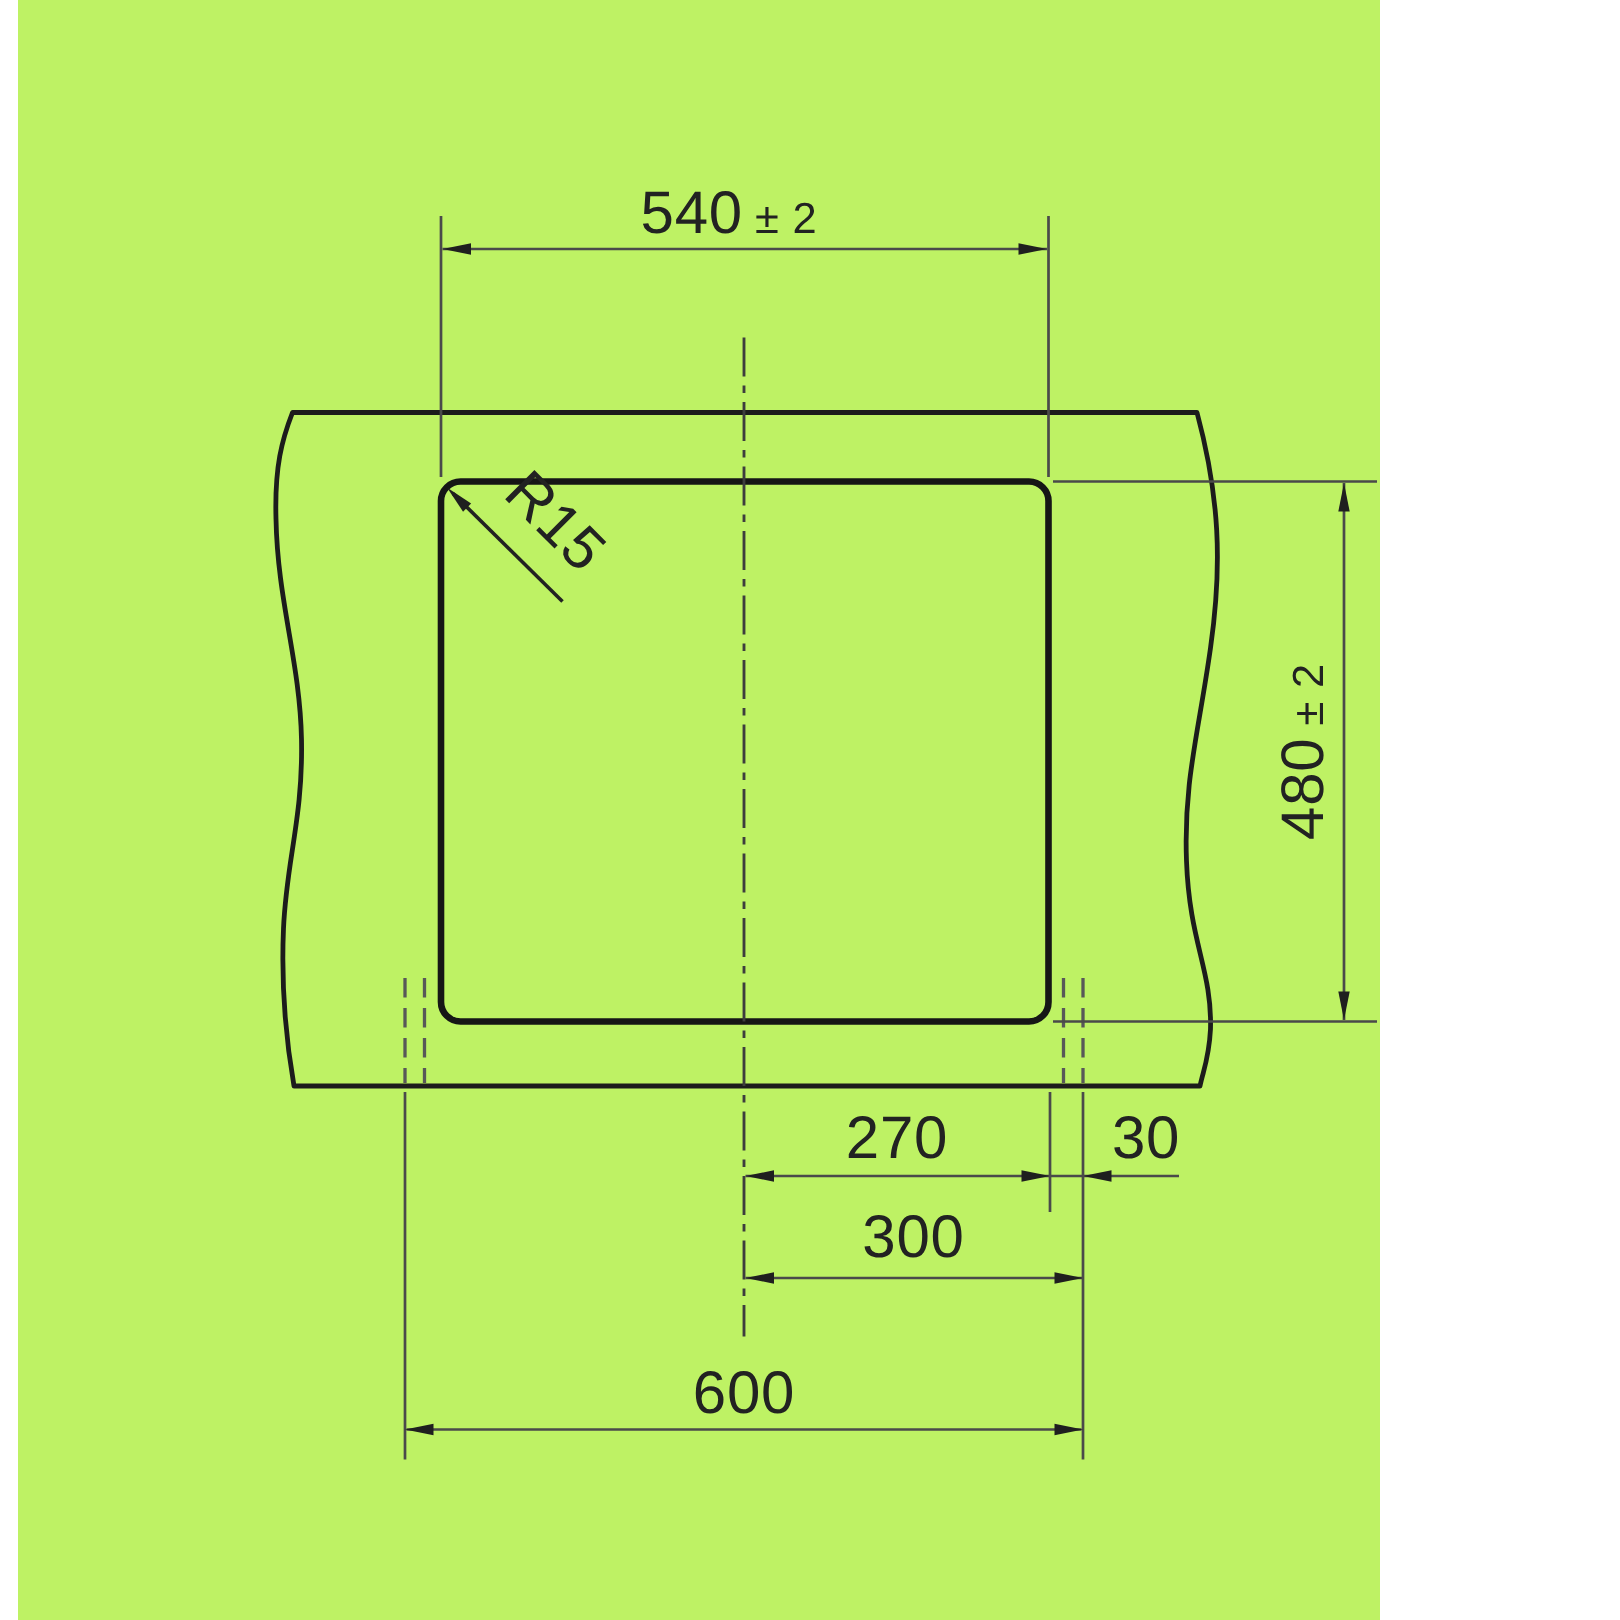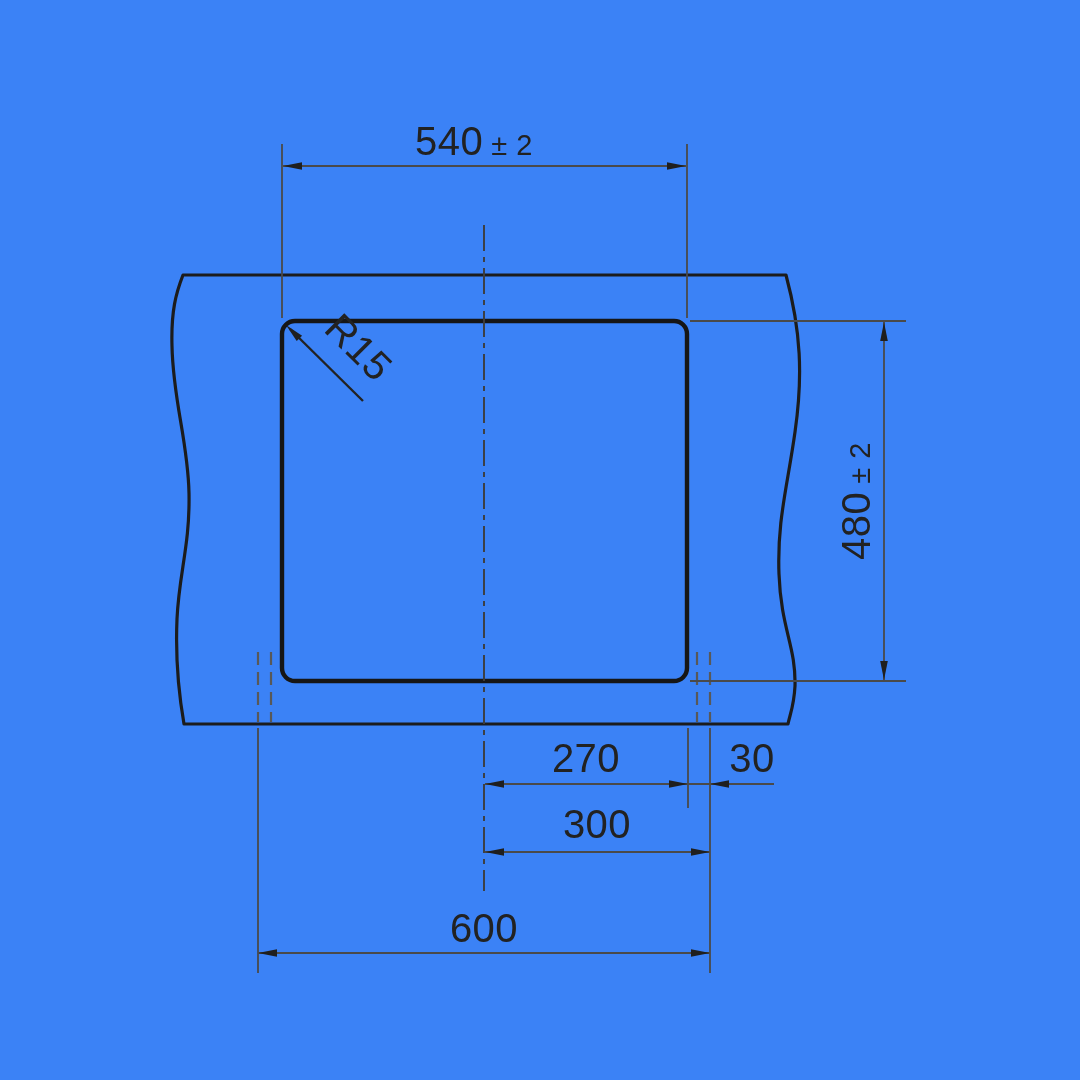--- a/index.html
+++ b/index.html
@@ -5,23 +5,24 @@
   html, body {
     margin: 0;
     padding: 0;
     background: #ffffff;
     width: 1080px;
     height: 1080px;
     overflow: hidden;
   }
   .stage {
     position: relative;
-    width: 1080px;
+    width: 908px;
     height: 1080px;
-    background: #3b82f6;
+    background: #bef264;
+    margin-left: 12px;
   }
   svg { display: block; }
 
   
   .obj {
     fill: none;
     stroke: #1c1c1c;
     stroke-width: 3.2;
     stroke-linejoin: round;
     stroke-linecap: round;

